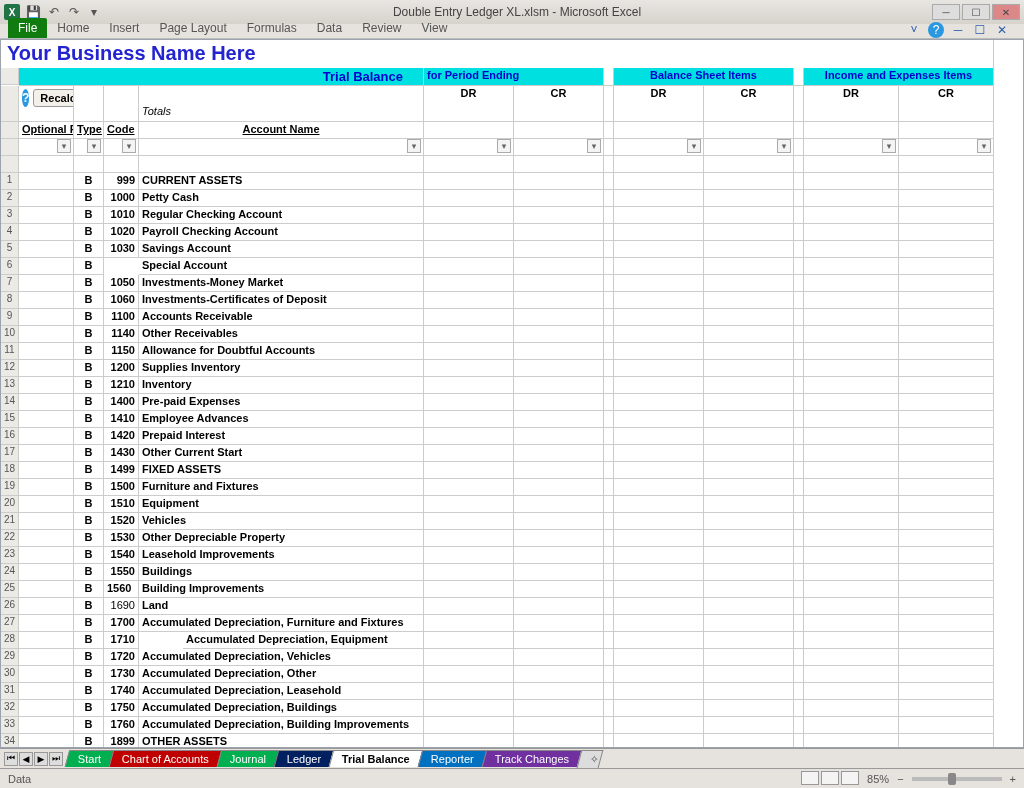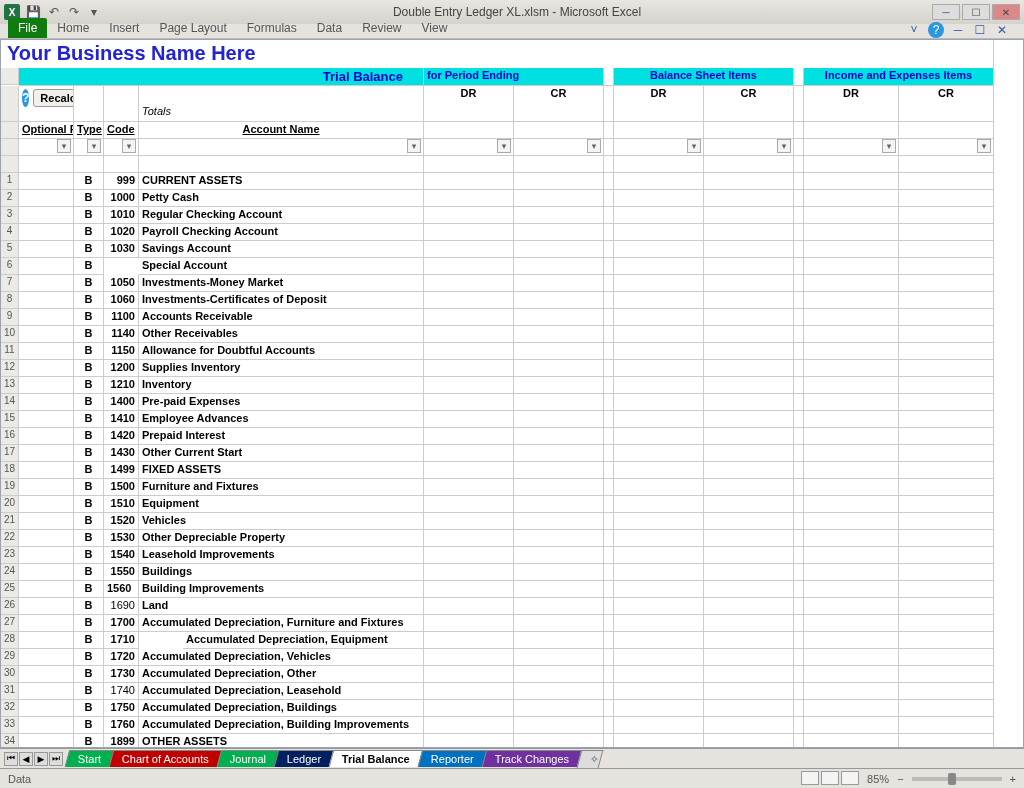--- a/index.html
+++ b/index.html
@@ -547,21 +547,21 @@
       <div></div>
       <div></div>
       <div></div>
       <div></div>
       <div></div>
       <div></div>
       <div></div>
       <div class="rownum">31</div>
       <div></div>
       <div style="font-weight: bold; text-align: center;">B</div>
-      <div style="font-weight: normal; text-align: right;">1740</div>
+      <div style="font-weight: bold; text-align: right;">1740</div>
       <div style="font-weight: bold;">Accumulated Depreciation, Leasehold</div>
       <div></div>
       <div></div>
       <div></div>
       <div></div>
       <div></div>
       <div></div>
       <div></div>
       <div></div>
       <div class="rownum">32</div>

